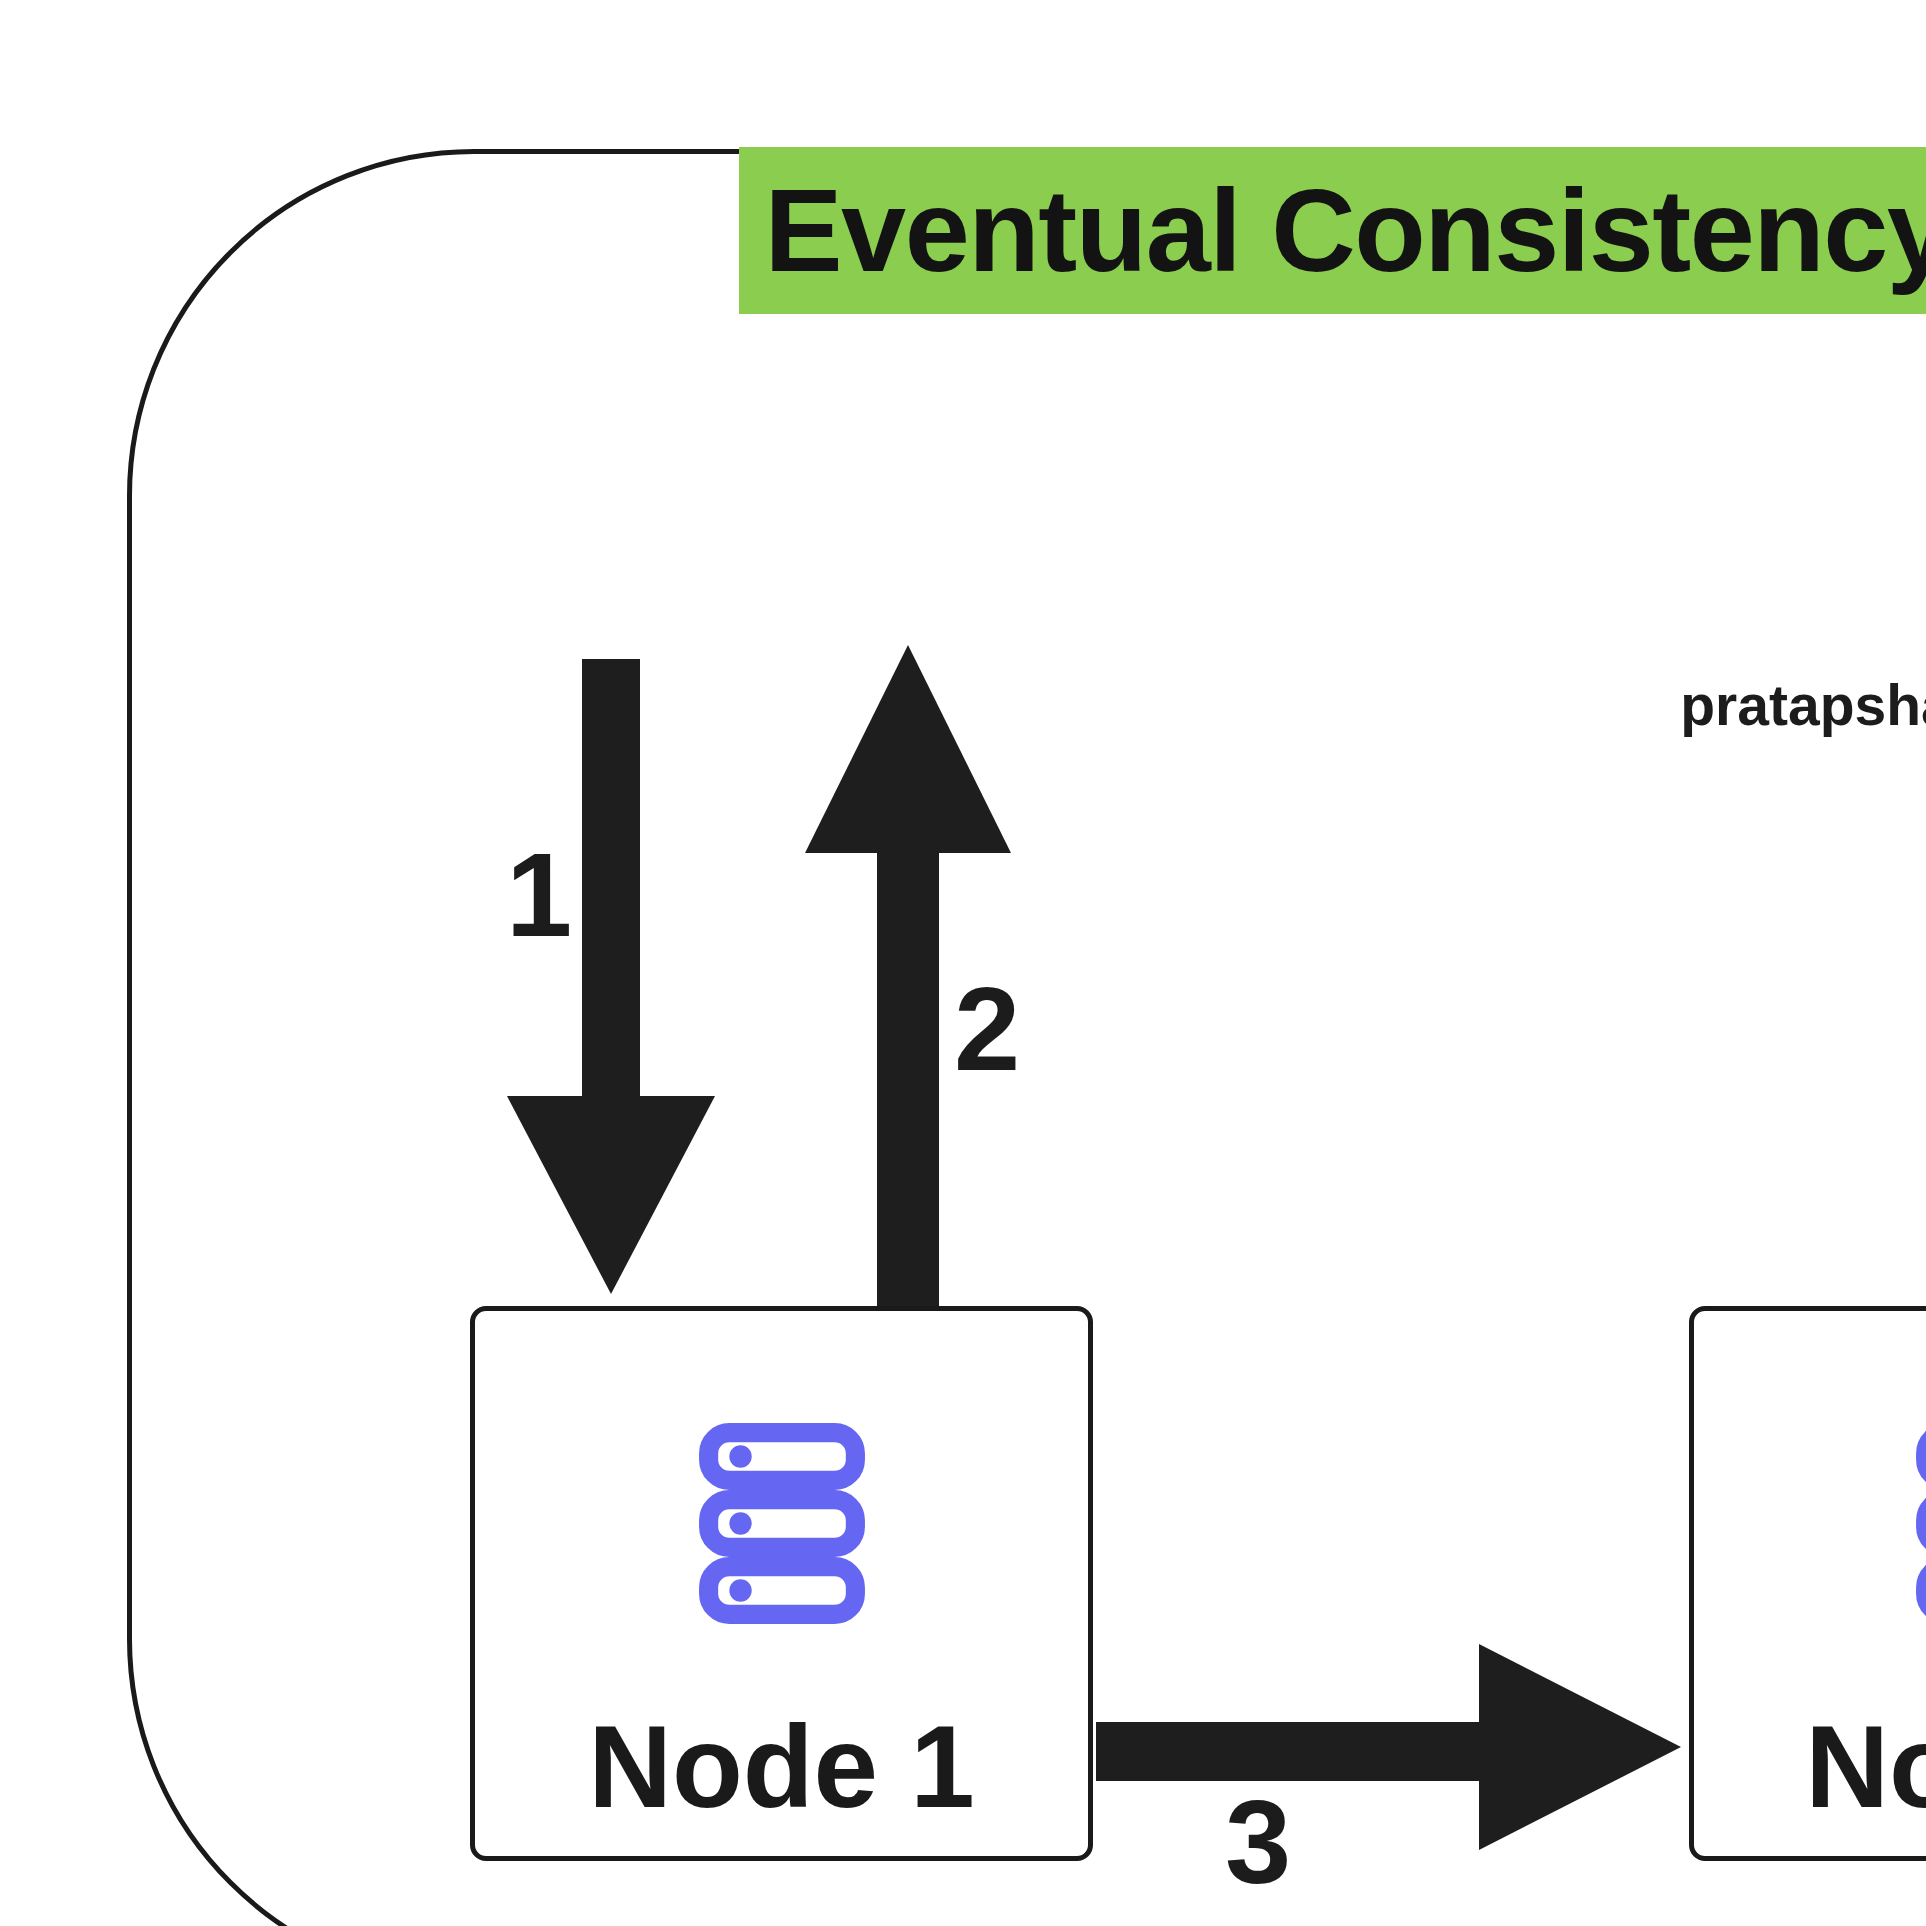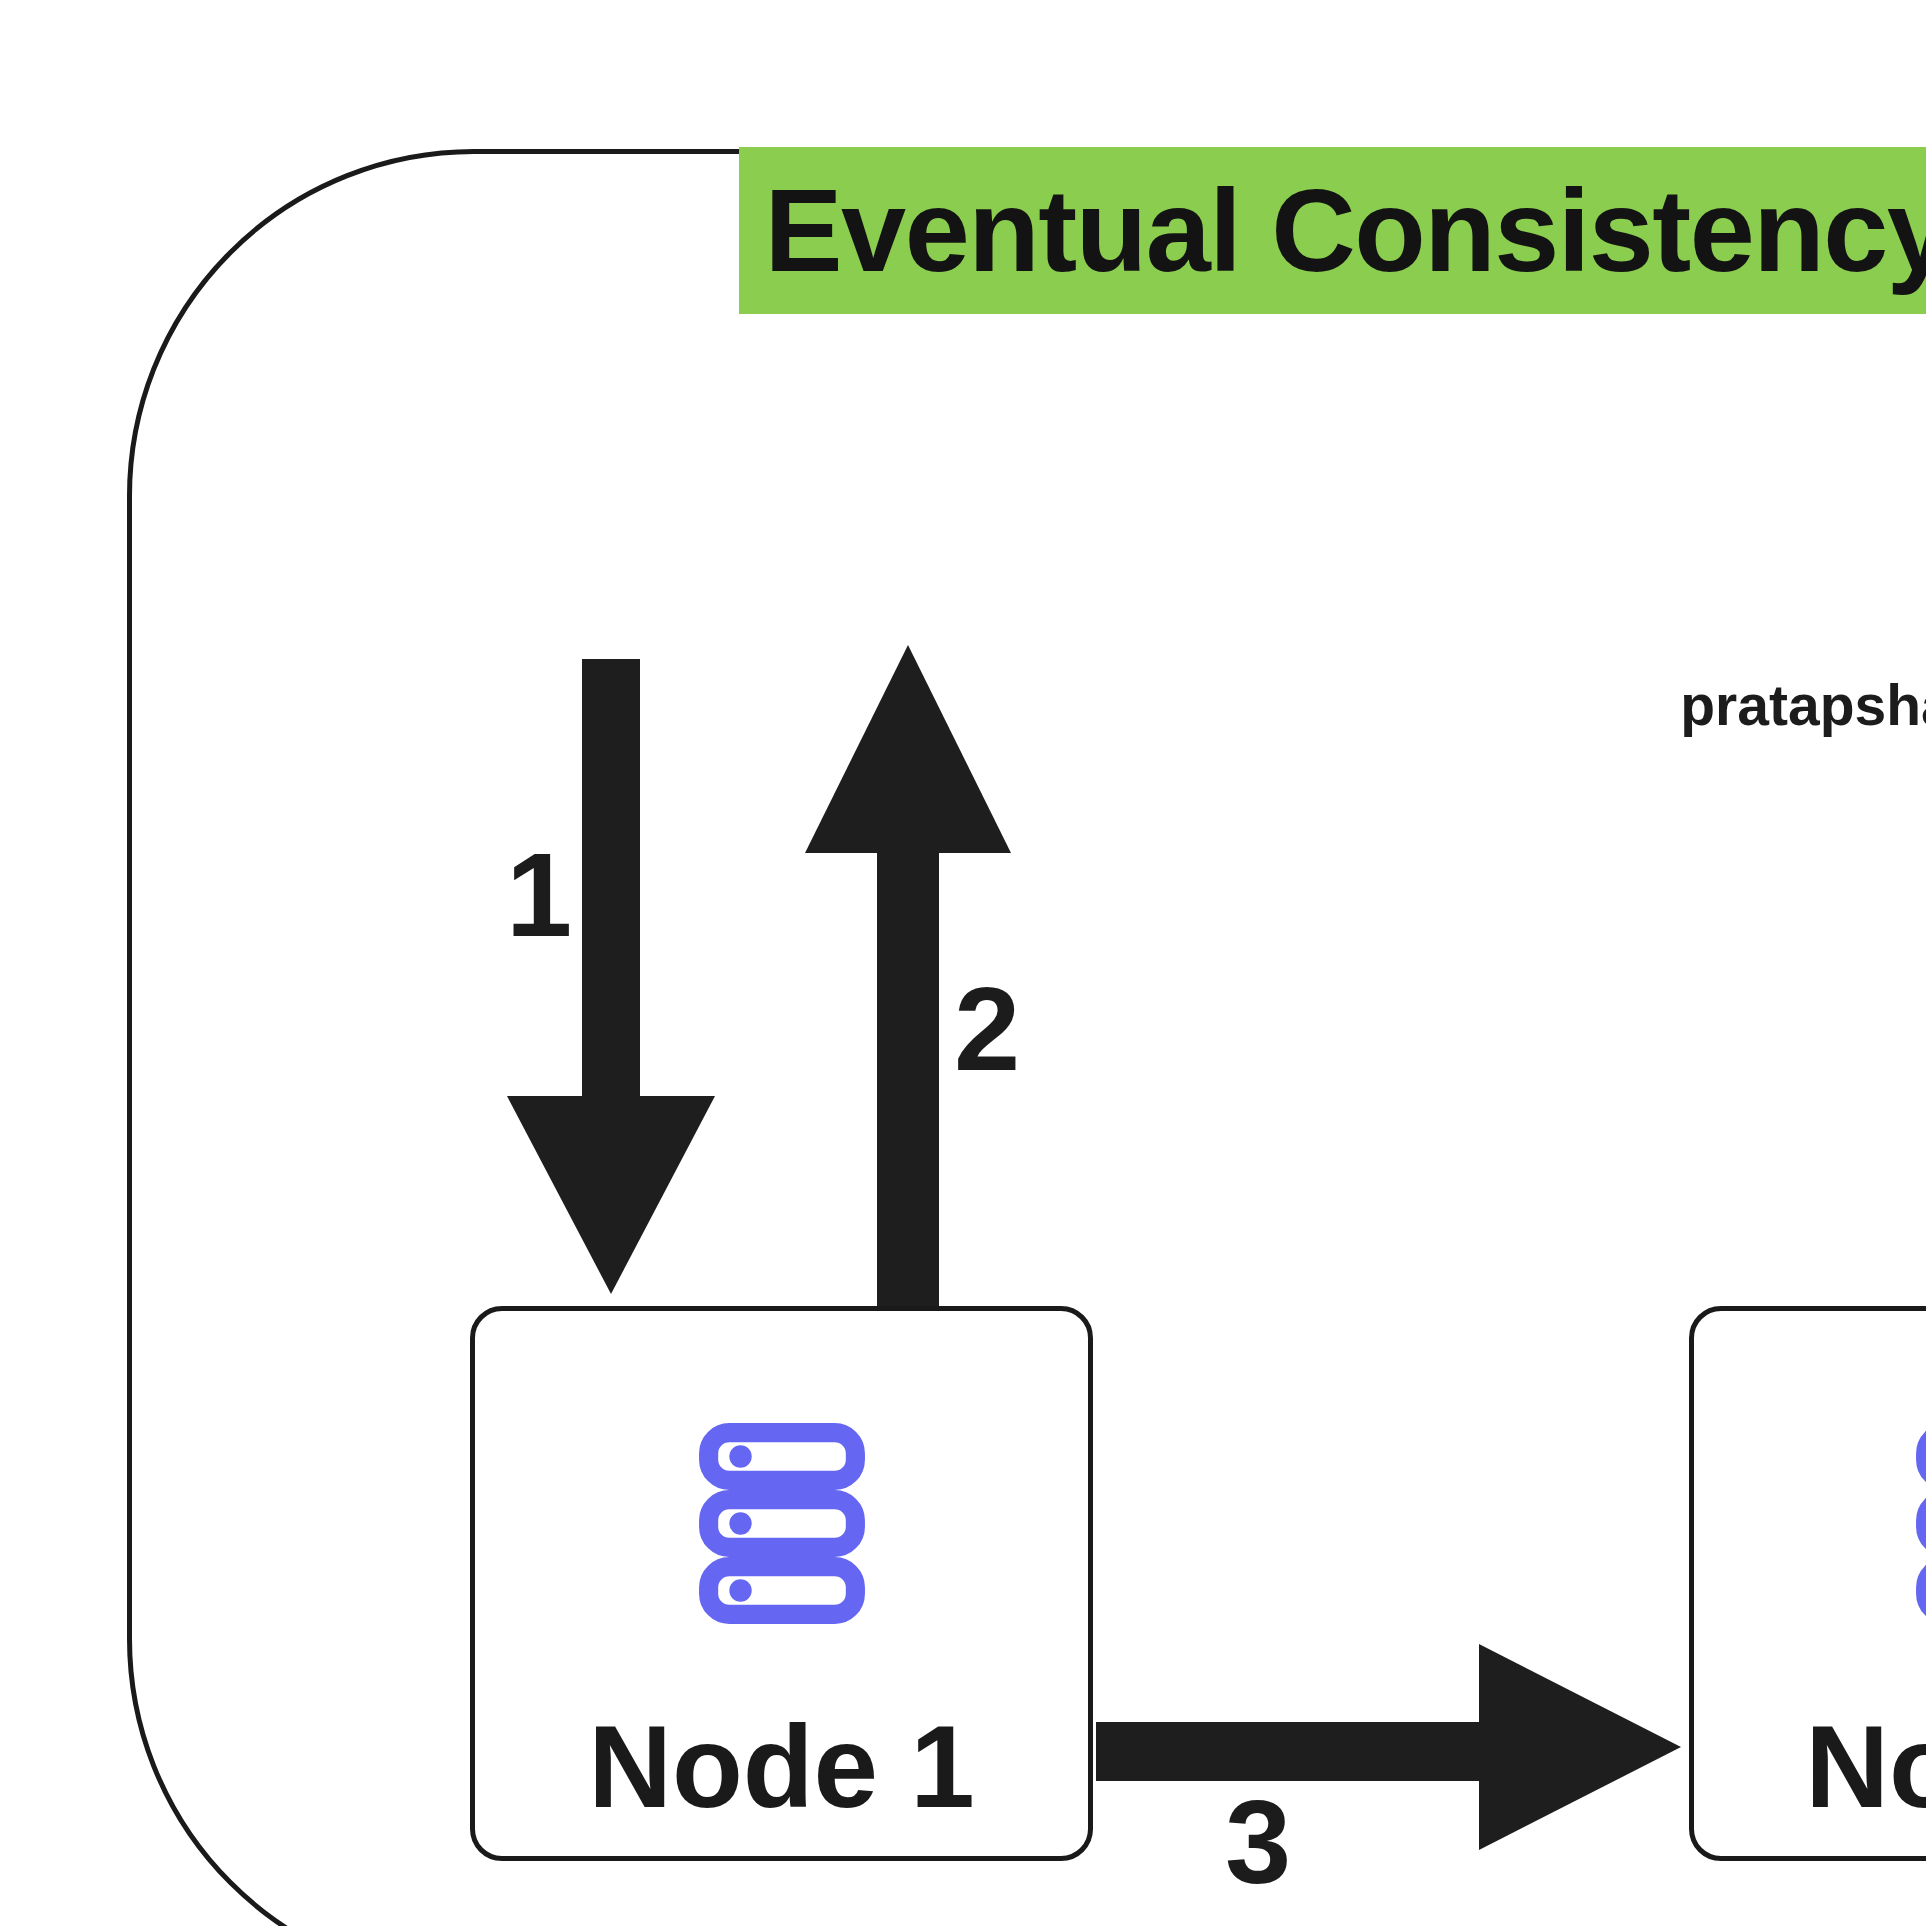--- a/index.html
+++ b/index.html
@@ -40,21 +40,21 @@
   }
   .watermark{
     position:absolute;left:1902px;top:672px;
     transform:translateX(-50%);
     font-size:57px;font-weight:700;color:#1C1C1C;
     white-space:nowrap;z-index:2;
   }
   
   .node{
     position:absolute;top:1306px;height:555px;
-    border:5.8px solid var(--border);border-radius:32px;
+    border:5.8px solid var(--border);border-radius:16px;
     background:#fff;box-sizing:border-box;z-index:2;
   }
   .node-1{left:470px;width:623px;}
   .node-2{left:1689px;width:619px;}
   .server-icon{
     position:absolute;left:50%;top:112px;transform:translateX(-50%);
     width:166px;height:201px;color:var(--blue);
   }
   .node-label{
     position:absolute;left:0;bottom:31px;width:100%;

